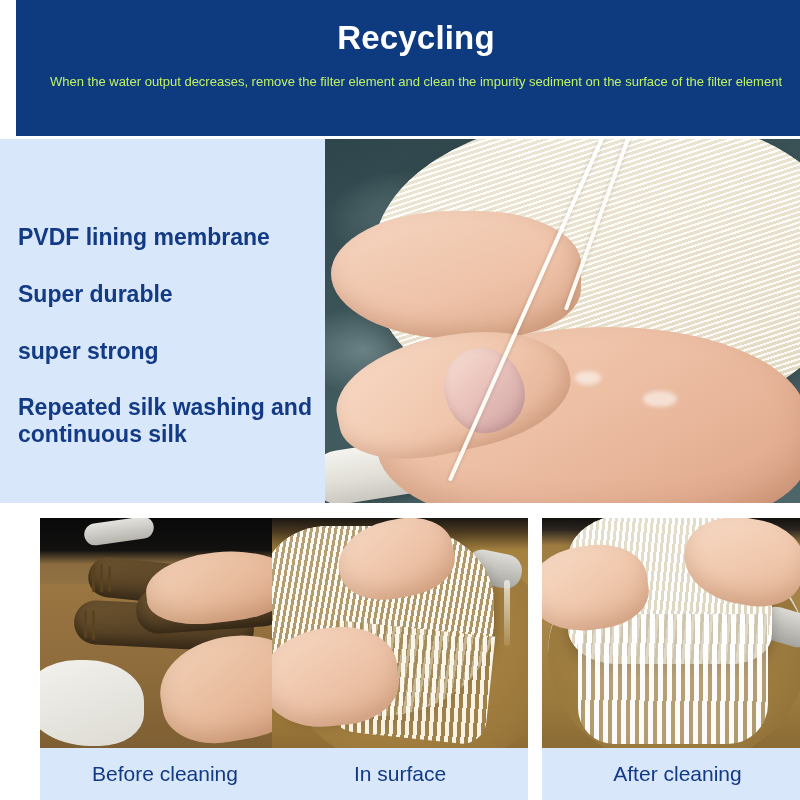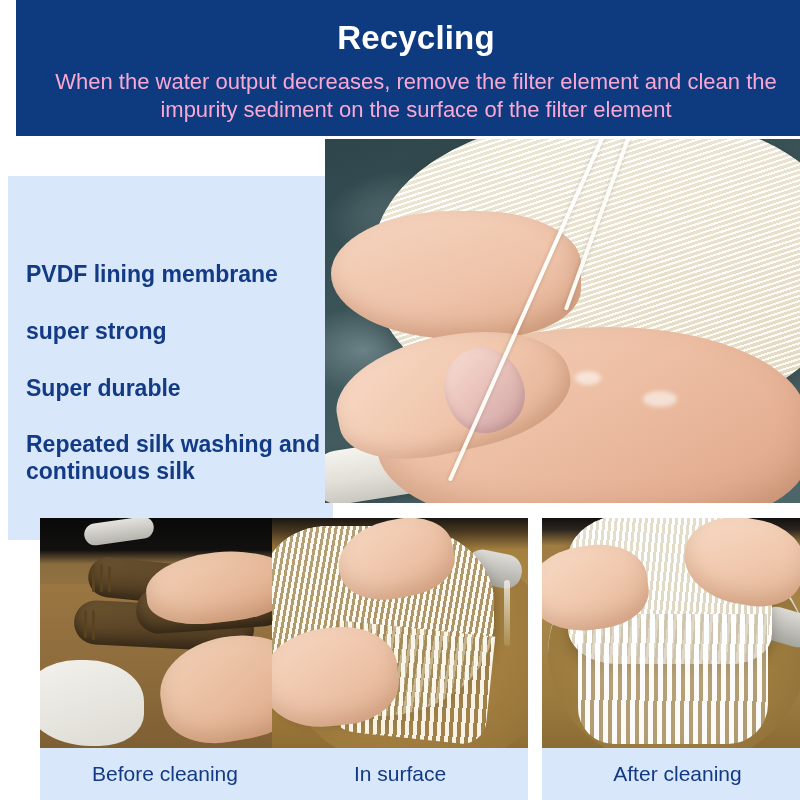--- a/index.html
+++ b/index.html
@@ -34,47 +34,46 @@
   }
   .header-title {
     color: #ffffff;
     font-size: 33px;
     font-weight: bold;
     letter-spacing: 0.2px;
     line-height: 40px;
     margin: 0 0 10px 0;
   }
   .header-subtitle {
-    color: #f9a8d4;
-    font-size: 22px;
+    color: #bef264;
+    font-size: 13px;
     font-weight: normal;
     line-height: 28px;
     margin: 0 auto;
     max-width: 740px;
   }
 
   
   .top-row {
     position: absolute;
     left: 0;
     top: 139px;
     width: 800px;
     height: 364px;
   }
 
   .features-panel {
     position: absolute;
-    left: 8px;
+    left: 0;
     top: 0;
     width: 325px;
     height: 364px;
     background: #d9e7fa;
     box-sizing: border-box;
     padding: 84px 0 0 18px;
-    margin-top: 37px;
   }
   .feature-line {
     color: #123a85;
     font-size: 23px;
     font-weight: bold;
     line-height: 29px;
     margin: 0 0 28px 0;
     max-width: 300px;
   }
   .feature-line.multi {
@@ -412,22 +411,22 @@
 
   <div class="header">
     <div class="header-title">Recycling</div>
     <div class="header-subtitle">When the water output decreases, remove the filter element and clean the impurity sediment on the surface of the filter element</div>
   </div>
 
   <div class="top-row">
 
     <div class="features-panel">
       <div class="feature-line">PVDF lining membrane</div>
+      <div class="feature-line">Super durable</div>
       <div class="feature-line">super strong</div>
-      <div class="feature-line">Super durable</div>
       <div class="feature-line multi">Repeated silk washing and continuous silk</div>
     </div>
 
     <div class="main-photo">
       <div class="mp-water"></div>
       <div class="mp-droplet" style="left:96px;top:36px;width:26px;height:18px;"></div>
       <div class="mp-droplet" style="left:22px;top:118px;width:20px;height:14px;"></div>
       <div class="mp-droplet" style="left:66px;top:132px;width:14px;height:10px;"></div>
       <div class="mp-pipe"></div>
       <div class="mp-bundle"></div>

